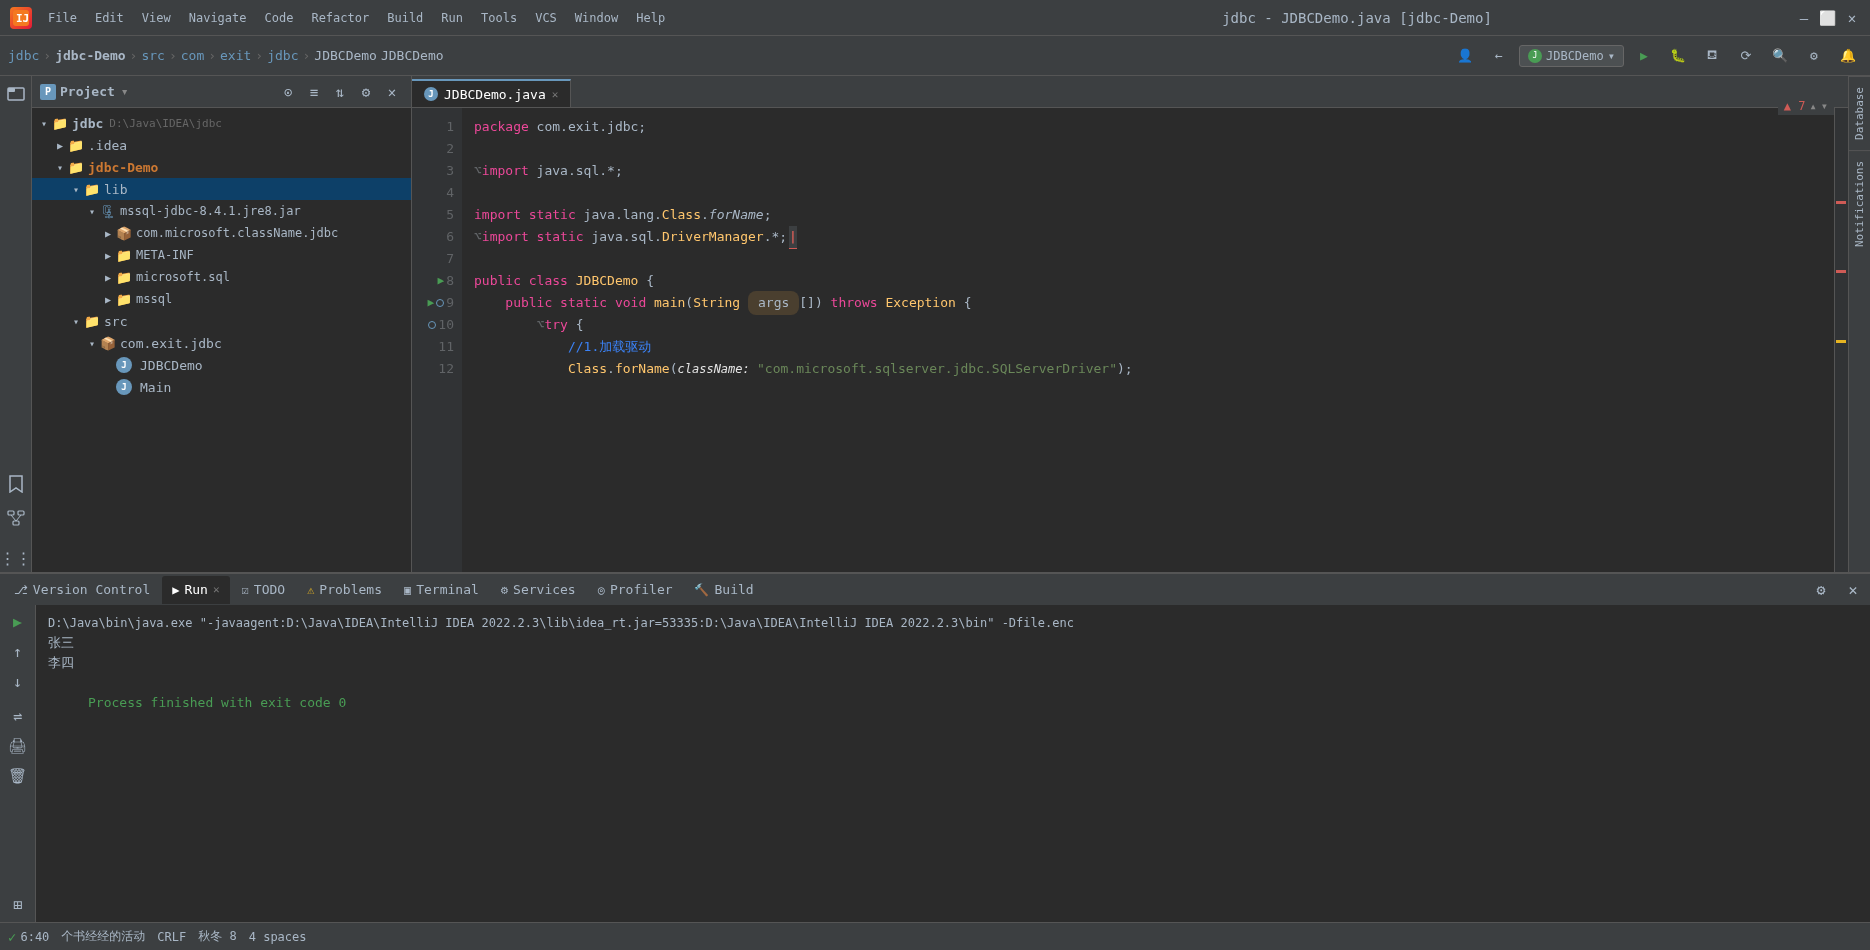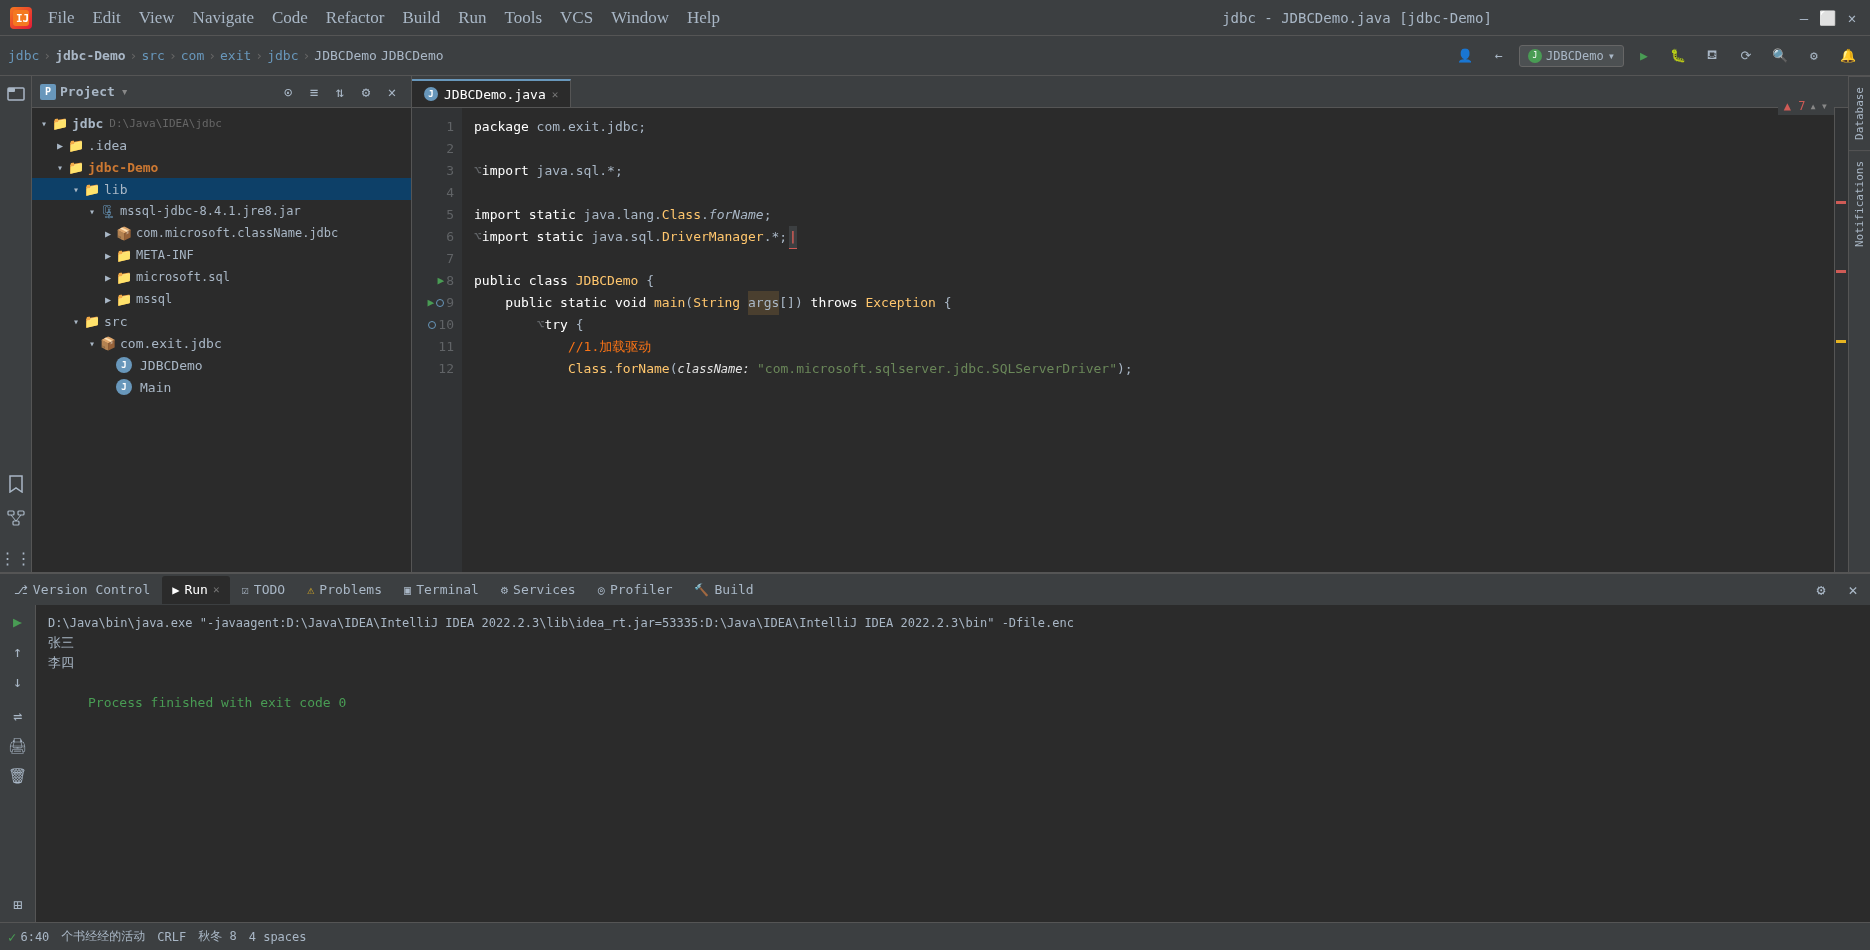--- a/index.html
+++ b/index.html
@@ -36,23 +36,22 @@
       font-weight: bold;
     }
     #title-bar .menu-items {
       display: flex;
       gap: 2px;
       flex: 1;
     }
     #title-bar .menu-item {
       padding: 3px 8px;
       color: #a9b7c6;
-      font-size: 17px;
-      cursor: pointer;
-      font-family: Liberation Serif, serif;
+      font-size: 12px;
+      cursor: pointer;
     }
     #title-bar .window-title {
       color: #a9b7c6;
       font-size: 14px;
       flex: 1;
       text-align: center;
     }
     #title-bar .window-controls {
       display: flex;
       gap: 8px;
@@ -306,24 +305,24 @@
     }
     .code-line {
       display: flex;
       align-items: center;
       height: 22px;
       white-space: pre;
       position: relative;
     }
 
     
-    .kw { color: #ffffff; }
+    .kw { color: #ec4899; }
     .str { color: #6a8759; }
     .cls { color: #ffc66d; }
-    .cmt { color: #f97316; }
+    .cmt { color: #3b82f6; }
     .mth { color: #ffc66d; }
 
     
     #editor-scrollbar {
       width: 14px;
       background: #313335;
       border-left: 1px solid #555;
       position: relative;
     }
     .error-marker {
@@ -724,21 +723,21 @@
         </div>
 
         <div class="code-line">&nbsp;</div>
 
         <div class="code-line">
           <span class="kw">public</span><span class="kw"> class </span><span class="cls">JDBCDemo</span><span> {</span>
         </div>
 
         <div class="code-line">
           <span>&nbsp;&nbsp;&nbsp;&nbsp;</span>
-          <span class="kw">public</span><span class="kw"> static</span><span class="kw"> void </span><span class="mth">main</span><span>(</span><span class="cls">String</span><span> </span><span style="background:#4a3f2f;padding:1px 0;">args</span><span>[]) </span><span class="kw">throws </span><span class="cls">Exception</span><span> {</span>
+          <span class="kw">public</span><span class="kw"> static</span><span class="kw"> void </span><span class="mth">main</span><span>(</span><span class="cls">String</span><span> </span><span style="background:#4a3f2f;padding:1px 10px;border-radius:8px;">args</span><span>[]) </span><span class="kw">throws </span><span class="cls">Exception</span><span> {</span>
         </div>
 
         <div class="code-line">
           <span>&nbsp;&nbsp;&nbsp;&nbsp;&nbsp;&nbsp;&nbsp;&nbsp;</span>
           <span style="color:#606366;">⌥</span>
           <span class="kw">try</span><span> {</span>
         </div>
 
         <div class="code-line">
           <span>&nbsp;&nbsp;&nbsp;&nbsp;&nbsp;&nbsp;&nbsp;&nbsp;&nbsp;&nbsp;&nbsp;&nbsp;</span>

